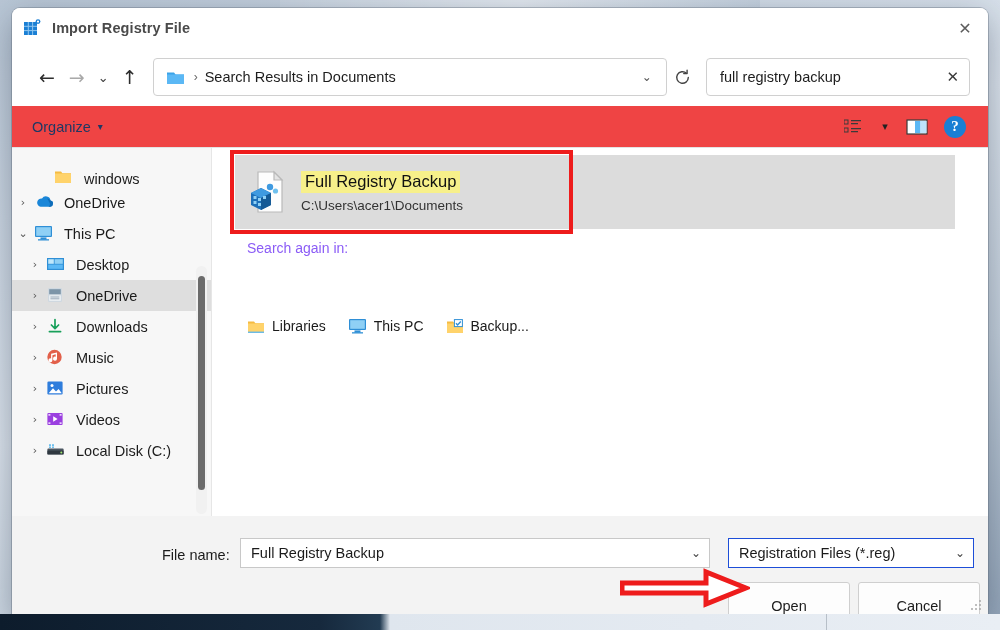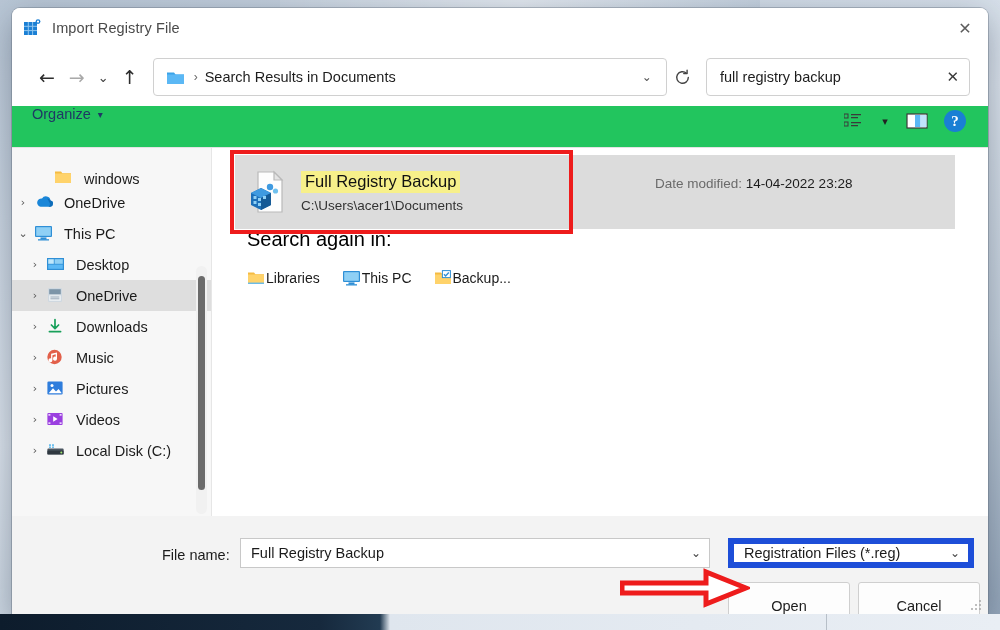--- a/index.html
+++ b/index.html
@@ -34,21 +34,21 @@
     overflow: hidden;
   }
 
   
   .titlebar {
     height: 40px; background: #ffffff; position: relative;
     display: flex; align-items: center;
   }
   .title-icon { margin-left: 10px; width: 20px; height: 20px; position: relative; }
   .title-text {
-    margin-left: 10px; font-size: 14.5px; color: #4a4a4a; letter-spacing: .1px;
+    margin-left: 10px; font-size: 14.5px; color: #4a4a4a; letter-spacing: .1px; font-weight: bold;
   }
   .close-btn {
     position: absolute; right: 0; top: 0; width: 46px; height: 40px;
     display: flex; align-items: center; justify-content: center;
     color: #5d5d5d; font-size: 16px; font-family: "DejaVu Sans", sans-serif;
   }
 
   
   .navrow {
     height: 58px; background: #ffffff;
@@ -76,22 +76,22 @@
   .searchbox {
     flex: 0 0 auto; width: 264px; height: 38px; margin-left: 8px;
     border: 1px solid #d0d0d0; background: #fff; border-radius: 4px;
     display: flex; align-items: center; padding: 0 10px 0 13px;
   }
   .search-text { font-size: 14.5px; color: #1d1d1d; flex: 1; }
   .search-clear { color: #3a3a3a; font-size: 15px; font-family: "DejaVu Sans", sans-serif; padding-left: 6px; }
 
   
   .cmdbar {
-    height: 42px; background: #22c55e; border-bottom: 1px solid #e3e3e3;
-    display: flex; align-items: flex-start; padding: 0 16px 0 20px;
+    height: 42px; background: #ef4444; border-bottom: 1px solid #e3e3e3;
+    display: flex; align-items: center; padding: 0 16px 0 20px;
   }
   .organize { font-size: 14.5px; color: #1f3864; display: flex; align-items: center; gap: 7px; }
   .organize .cv { font-size: 10px; color: #1f3864; font-family: "DejaVu Sans", sans-serif; }
   .cmd-right { margin-left: auto; display: flex; align-items: center; gap: 4px; }
   .iconbtn { width: 34px; height: 30px; display: flex; align-items: center; justify-content: center; }
   .help-icon {
     width: 22px; height: 22px; border-radius: 50%; background: #1a7fd4;
     color: #fff; font-size: 15px; font-weight: bold; display: flex;
     align-items: center; justify-content: center; font-family: "Liberation Serif", serif;
   }
@@ -141,42 +141,42 @@
     padding: 1px 4px; line-height: 1.2;
   }
   .file-path { font-size: 13.5px; color: #333; margin-top: 5px; }
   .file-meta {
     position: absolute; right: 0; top: 18px; width: 300px; font-size: 13.5px; color: #4a4a4a;
     line-height: 1.65;
   }
   .meta-label { color: #6a6a6a; }
   .meta-value { color: #1d1d1d; }
   .searchagain {
-    position: absolute; left: 35px; top: 80px; font-size: 20px; color: #000000;
+    position: absolute; left: 35px; top: 92px; font-size: 14px; color: #8b5cf6;
   }
   .again-row {
     position: absolute; left: 35px; top: 122px; display: flex; align-items: center; gap: 22px;
   }
-  .again-item { display: flex; align-items: flex-start; gap: 1px; font-size: 14px; color: #1b1b1b; }
+  .again-item { display: flex; align-items: flex-end; gap: 7px; font-size: 14px; color: #1b1b1b; margin-top: 48px; }
 
   
   .footer { height: 100px; background: #f3f3f3; position: relative; padding-left: 32px; }
   .fn-label {
     position: absolute; left: 150px; top: 31px; font-size: 14.5px; color: #1b1b1b;
   }
   .fn-input {
     position: absolute; left: 228px; top: 22px; width: 470px; height: 30px;
     background: #fff; border: 1px solid #c8c8c8; display: flex; align-items: center;
     padding: 0 8px 0 10px;
   }
   .fn-input .val { font-size: 14.5px; color: #1b1b1b; flex: 1; }
   .fn-input .cv { font-size: 12px; color: #444; font-family: "DejaVu Sans", sans-serif; }
   .ft-select {
     position: absolute; left: 716px; top: 22px; width: 246px; height: 30px;
-    background: #fff; border: 6px solid #1d4ed8; display: flex; align-items: center;
+    background: #fff; border: 1px solid #1d4ed8; display: flex; align-items: center;
     padding: 0 8px 0 10px;
   }
   .ft-select .val { font-size: 14.5px; color: #1b1b1b; flex: 1; }
   .ft-select .cv { font-size: 12px; color: #444; font-family: "DejaVu Sans", sans-serif; }
   .btn {
     position: absolute; top: 66px; height: 48px; width: 122px;
     background: #fdfdfd; border: 1px solid #cfcfcf; border-radius: 3px;
     display: flex; align-items: center; justify-content: center;
     font-size: 14.5px; color: #1b1b1b;
   }
@@ -406,24 +406,20 @@
               <circle cx="23" cy="18" r="3.2" fill="#3f9ae0"></circle>
               <circle cx="28.5" cy="22" r="2.6" fill="#6fc0ee"></circle>
             </g>
           </svg>
         </span>
         <span class="file-texts">
           <span class="file-name">Full Registry Backup</span>
           <div class="file-path">C:\Users\acer1\Documents</div>
         </span>
         <span class="file-meta">
-          <div>
-            <span class="meta-label">Date modified:</span>
-            <span class="meta-value">14-04-2022 23:28</span>
-          </div>
         </span>
       </div>
 
       <div class="redbox"></div>
 
       <div class="searchagain">Search again in:</div>
       <div class="again-row" id="again-row">
           <span class="again-item">
             <span style="display: inline-flex;">
               <svg width="18" height="15" viewBox="0 0 18 15">

